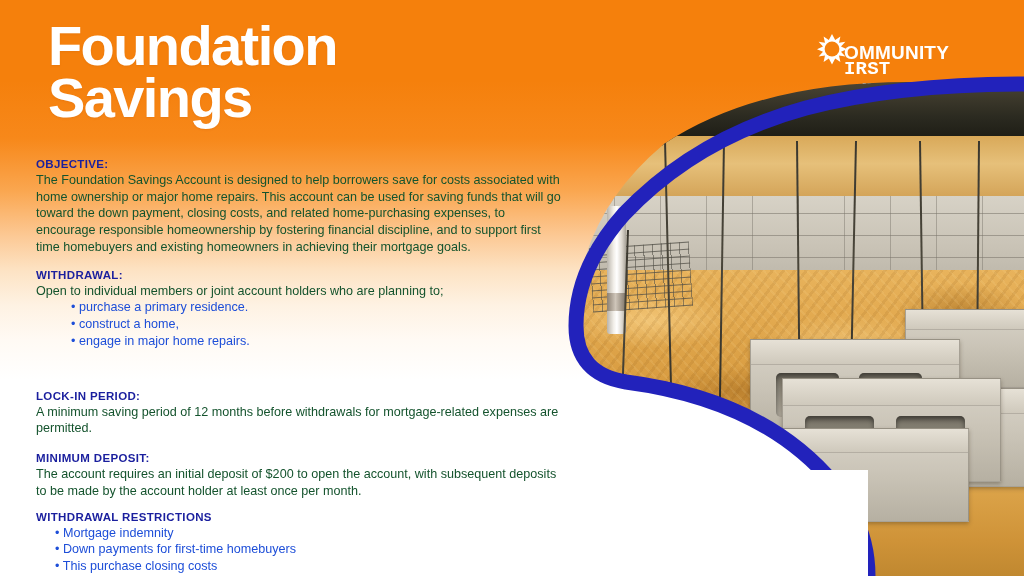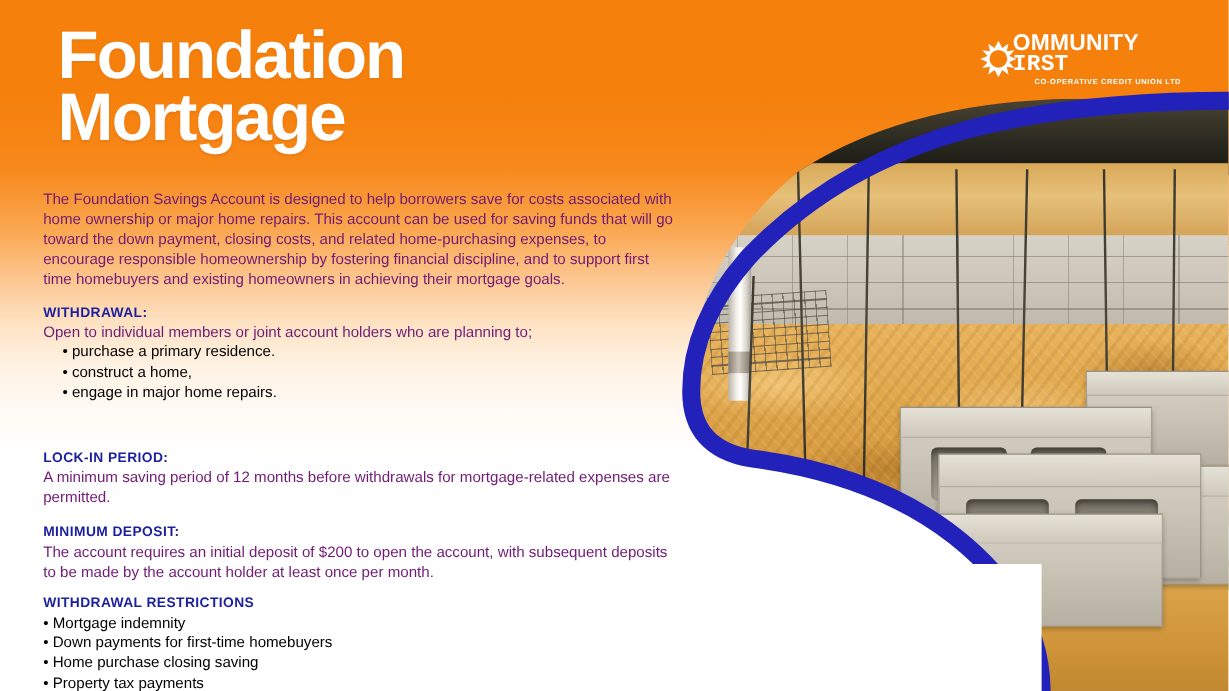--- a/index.html
+++ b/index.html
@@ -43,21 +43,21 @@
   #title .l2 { display:block; }
 
   
   #logo {
     position:absolute;
     left:812px; top:26px;
     width:180px; height:52px;
     color:#ffffff;
   }
   #logo .mark { position:absolute; left:0; top:2px; width:40px; height:40px; }
-  #logo .wordmark { position:absolute; left:32px; top:2px; width:150px; }
+  #logo .wordmark { position:absolute; left:32px; top:18px; width:150px; }
   #logo .w1 {
     font-size:19px; font-weight:bold; letter-spacing:.2px;
     line-height:0.92; display:block;
   }
   #logo .w2 {
     font-size:19px; font-weight:bold; letter-spacing:.2px;
     line-height:0.92; display:block;font-family:Liberation Mono, monospace;
   }
   #logo .w3 {
     font-size:6.2px; font-weight:bold; letter-spacing:.55px;
@@ -76,27 +76,28 @@
   .sec h3 {
     font-size:11.5px;
     font-weight:bold;
     letter-spacing:.35px;
     color:#1a1f9e;
     margin-bottom:2px;
   }
   .sec p {
     font-size:12.6px;
     line-height:1.33;
-    color:#701a75;
+    color:#14532d;
   }
   .sec ul { list-style:none; }
   .sec li {
     font-size:12.6px;
     line-height:1.33;
-    color:#000000;
+    color:#1d4ed8;
+    margin-left:19px;
   }
   ul.indent li { padding-left:16px; }
   ul.indent li::before { content:"\2022  "; }
   ul.flush li::before { content:"\2022  "; }
 
   
   #sec-objective { margin-bottom:13px; }
   #sec-eligibility { margin-bottom:16px; }
   #sec-lockin { margin-bottom:15px;margin-top:40px; }
   #sec-mindep { }
@@ -229,21 +230,21 @@
     background:#ffffff;
   }
 </style>
 </head>
 <body>
 
 <div id="bg"></div>
 
 <h1 id="title">
   <span>Foundation</span>
-  <span class="l2">Mortgage</span>
+  <span class="l2">Savings</span>
 </h1>
 
 <div id="logo">
   <span class="mark">
     <svg viewBox="0 0 40 40" width="40" height="40" aria-hidden="true">
       <g fill="#ffffff">
         <path d="M20 6 l3.2 6.0 5.2-3.6 -1.4 6.4 6.4-1.0 -4.4 4.8 6.0 2.6 -6.0 2.6 4.4 4.8 -6.4-1.0 1.4 6.4 -5.2-3.6 -3.2 6.0 -3.2-6.0 -5.2 3.6 1.4-6.4 -6.4 1.0 4.4-4.8 -6.0-2.6 6.0-2.6 -4.4-4.8 6.4 1.0 -1.4-6.4 5.2 3.6z"></path>
         <circle cx="20" cy="21" r="7.4" fill="#f5800c"></circle>
       </g>
     </svg>
@@ -251,20 +252,21 @@
   <span class="wordmark">
     <span class="w1">OMMUNITY</span>
     <span class="w2">IRST</span>
     <span class="w3">CO-OPERATIVE CREDIT UNION LTD</span>
   </span>
 </div>
 
 <div id="copy">
 
   <div class="sec" id="sec-objective">
+    <h3>OBJECTIVE:</h3>
     <p>The Foundation Savings Account is designed to help borrowers save for costs associated with home ownership or major home repairs. This account can be used for saving funds that will go toward the down payment, closing costs, and related home-purchasing expenses, to encourage responsible homeownership by fostering financial discipline, and to support first time homebuyers and existing homeowners in achieving their mortgage goals.</p>
   </div>
 
   <div class="sec" id="sec-eligibility">
     <h3>WITHDRAWAL:</h3>
     <p>Open to individual members or joint account holders who are planning to;</p>
     <ul class="indent">
       <li>purchase a primary residence.</li>
       <li>construct a home,</li>
       <li>engage in major home repairs.</li>
@@ -279,21 +281,21 @@
   <div class="sec" id="sec-mindep">
     <h3>MINIMUM DEPOSIT:</h3>
     <p>The account requires an initial deposit of $200 to open the account, with subsequent deposits to be made by the account holder at least once per month.</p>
   </div>
 
   <div class="sec" id="sec-withdrawal">
     <h3>WITHDRAWAL RESTRICTIONS</h3>
     <ul class="flush">
       <li>Mortgage indemnity</li>
       <li>Down payments for first-time homebuyers</li>
-      <li>Home purchase closing saving</li>
+      <li>This purchase closing costs</li>
       <li>Property tax payments</li>
       <li>Home insurance payments</li>
     </ul>
   </div>
 
 </div>
 
 <div id="photo-wrap">
 
   <div id="photo-clip">

